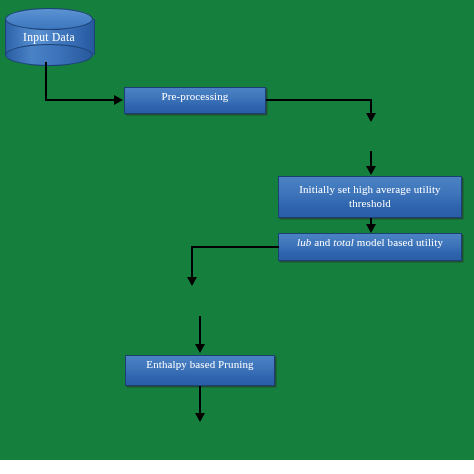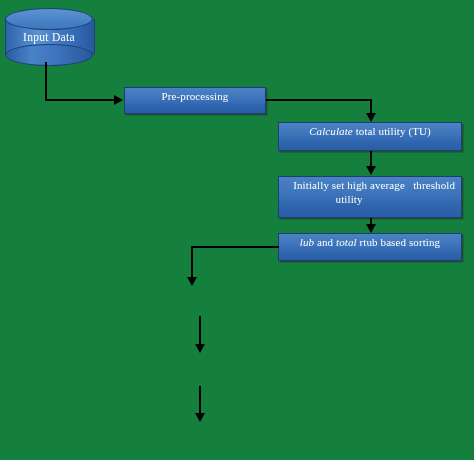--- a/index.html
+++ b/index.html
@@ -130,49 +130,47 @@
   <div class="arrow-right" style="left:114px; top:95px;"></div>
 
   <div class="node" style="left:124px; top:87px; width:142px; height:27px;">
     <span class="txt">Pre-processing</span>
   </div>
 
   <div class="conn h-line" style="left:266px; top:99px; width:106px;"></div>
   <div class="conn v-line" style="left:370px; top:99px; height:16px;"></div>
   <div class="arrow-down" style="left:366px; top:113px;"></div>
 
-  <div class="node" style="left:278px; top:122px; width:184px; height:29px;">
-    <span class="txt">
-      <i>Calculate</i><span> total utility (TU)</span>
-    </span>
-  </div>
 
   <div class="conn v-line" style="left:370px; top:151px; height:16px;"></div>
   <div class="arrow-down" style="left:366px; top:166px;"></div>
 
-  <div class="node" style="left:278px; top:176px; width:184px; height:42px; flex-direction:row;">
+  <div class="node" style="left:278px; top:176px; width:184px; height:42px; flex-direction:column;">
     <span class="txt">Initially set high average utility</span>
     <span class="txt">threshold</span>
   </div>
 
   <div class="conn v-line" style="left:370px; top:218px; height:9px;"></div>
   <div class="arrow-down" style="left:366px; top:224px;"></div>
 
   <div class="node" style="left:278px; top:233px; width:184px; height:28px;">
     <span class="txt">
-      <i>lub</i><span> and </span><i>total</i><span> rtub based sorting</span>
+      <i>lub</i><span> and </span><i>total</i><span> model based utility</span>
     </span>
   </div>
 
   <div class="conn h-line" style="left:191px; top:246px; width:88px;"></div>
   <div class="conn v-line" style="left:191px; top:246px; height:33px;"></div>
   <div class="arrow-down" style="left:187px; top:277px;"></div>
 
 
   <div class="conn v-line" style="left:199px; top:316px; height:30px;"></div>
   <div class="arrow-down" style="left:195px; top:344px;"></div>
 
+  <div class="node" style="left:125px; top:355px; width:150px; height:31px;">
+    <span class="txt">Enthalpy based Pruning</span>
+  </div>
 
   <div class="conn v-line" style="left:199px; top:386px; height:29px;"></div>
   <div class="arrow-down" style="left:195px; top:413px;"></div>
 
 
 </div>
 
 </body></html>

